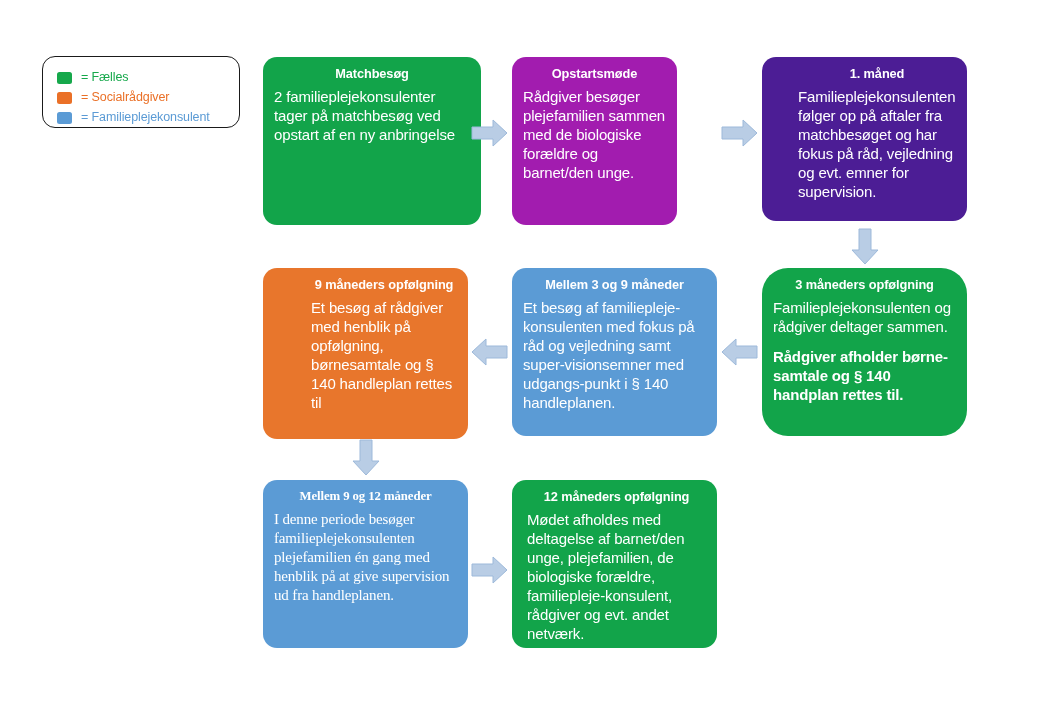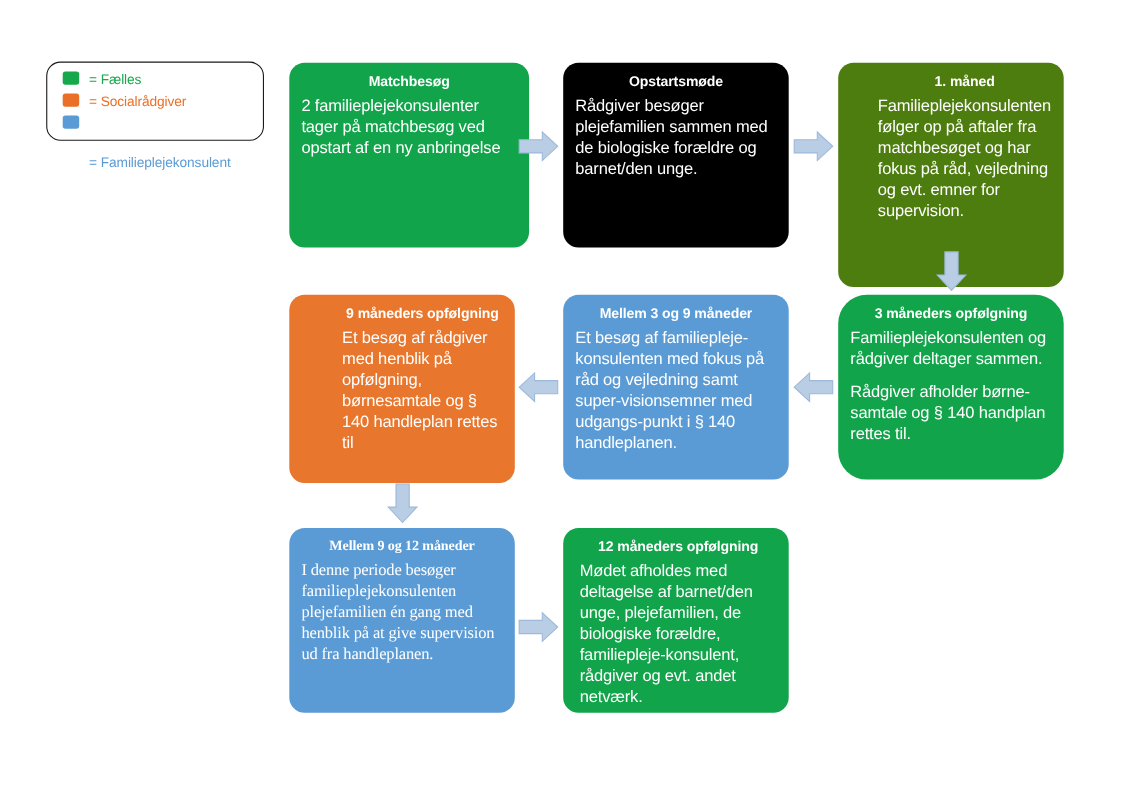--- a/index.html
+++ b/index.html
@@ -27,21 +27,21 @@
     width: 198px;
     height: 72px;
     border: 1.6px solid #1a1a1a;
     border-radius: 13px;
     background: #ffffff;
     box-sizing: border-box;
     padding: 8px 0 0 14px;
   }
   .legend-row {
     display: flex;
-    align-items: flex-start;
+    align-items: flex-end;
     height: 19px;
     margin-bottom: 1px;
   }
   .swatch {
     width: 15px;
     height: 12px;
     border-radius: 2.5px;
     flex: 0 0 auto;
   }
   .legend-label {
@@ -69,20 +69,21 @@
     letter-spacing: -0.1px;
   }
   .node-body p {
     margin: 0 0 0 0;
     font-size: 15px;
     line-height: 1.27;
     letter-spacing: -0.15px;
   }
   .node-body p + p {
     margin-top: 11px;
+    font-weight: bold;
   }
 
   
   .arrow {
     position: absolute;
   }
   .arrow svg {
     display: block;
     overflow: visible;
   }
@@ -107,28 +108,28 @@
     </div>
   </div>
 
   <div class="node" id="n-matchbesoeg" style="left: 263px; top: 57px; width: 218px; height: 168px; background: rgb(18, 164, 74);">
     <div class="node-title">Matchbesøg</div>
     <div class="node-body">
       <p>2 familieplejekonsulenter tager på matchbesøg ved opstart af en ny anbringelse</p>
     </div>
   </div>
 
-  <div class="node" id="n-opstartsmoede" style="left: 512px; top: 57px; width: 205px; height: 168px; background: #000000;">
+  <div class="node" id="n-opstartsmoede" style="left: 512px; top: 57px; width: 165px; height: 168px; background: #a21caf;">
     <div class="node-title">Opstartsmøde</div>
     <div class="node-body">
       <p>Rådgiver besøger plejefamilien sammen med de biologiske forældre og  barnet/den unge.</p>
     </div>
   </div>
 
-  <div class="node" id="n-maaned-1" style="left: 762px; top: 57px; width: 205px; height: 204px; background: #4d7c0f; padding-left: 36px;">
+  <div class="node" id="n-maaned-1" style="left: 762px; top: 57px; width: 205px; height: 164px; background: #4c1d95; padding-left: 36px;">
     <div class="node-title">1. måned</div>
     <div class="node-body">
       <p>Familieplejekonsulenten følger op på aftaler fra matchbesøget og har fokus på råd, vejledning og evt. emner for supervision.</p>
     </div>
   </div>
 
   <div class="node" id="n-opf-9" style="left: 263px; top: 268px; width: 205px; height: 171px; background: rgb(232, 118, 44); padding-left: 48px;">
     <div class="node-title">9 måneders opfølgning</div>
     <div class="node-body">
       <p>Et besøg af rådgiver med henblik på opfølgning, børnesamtale og  § 140 handleplan rettes til</p>

